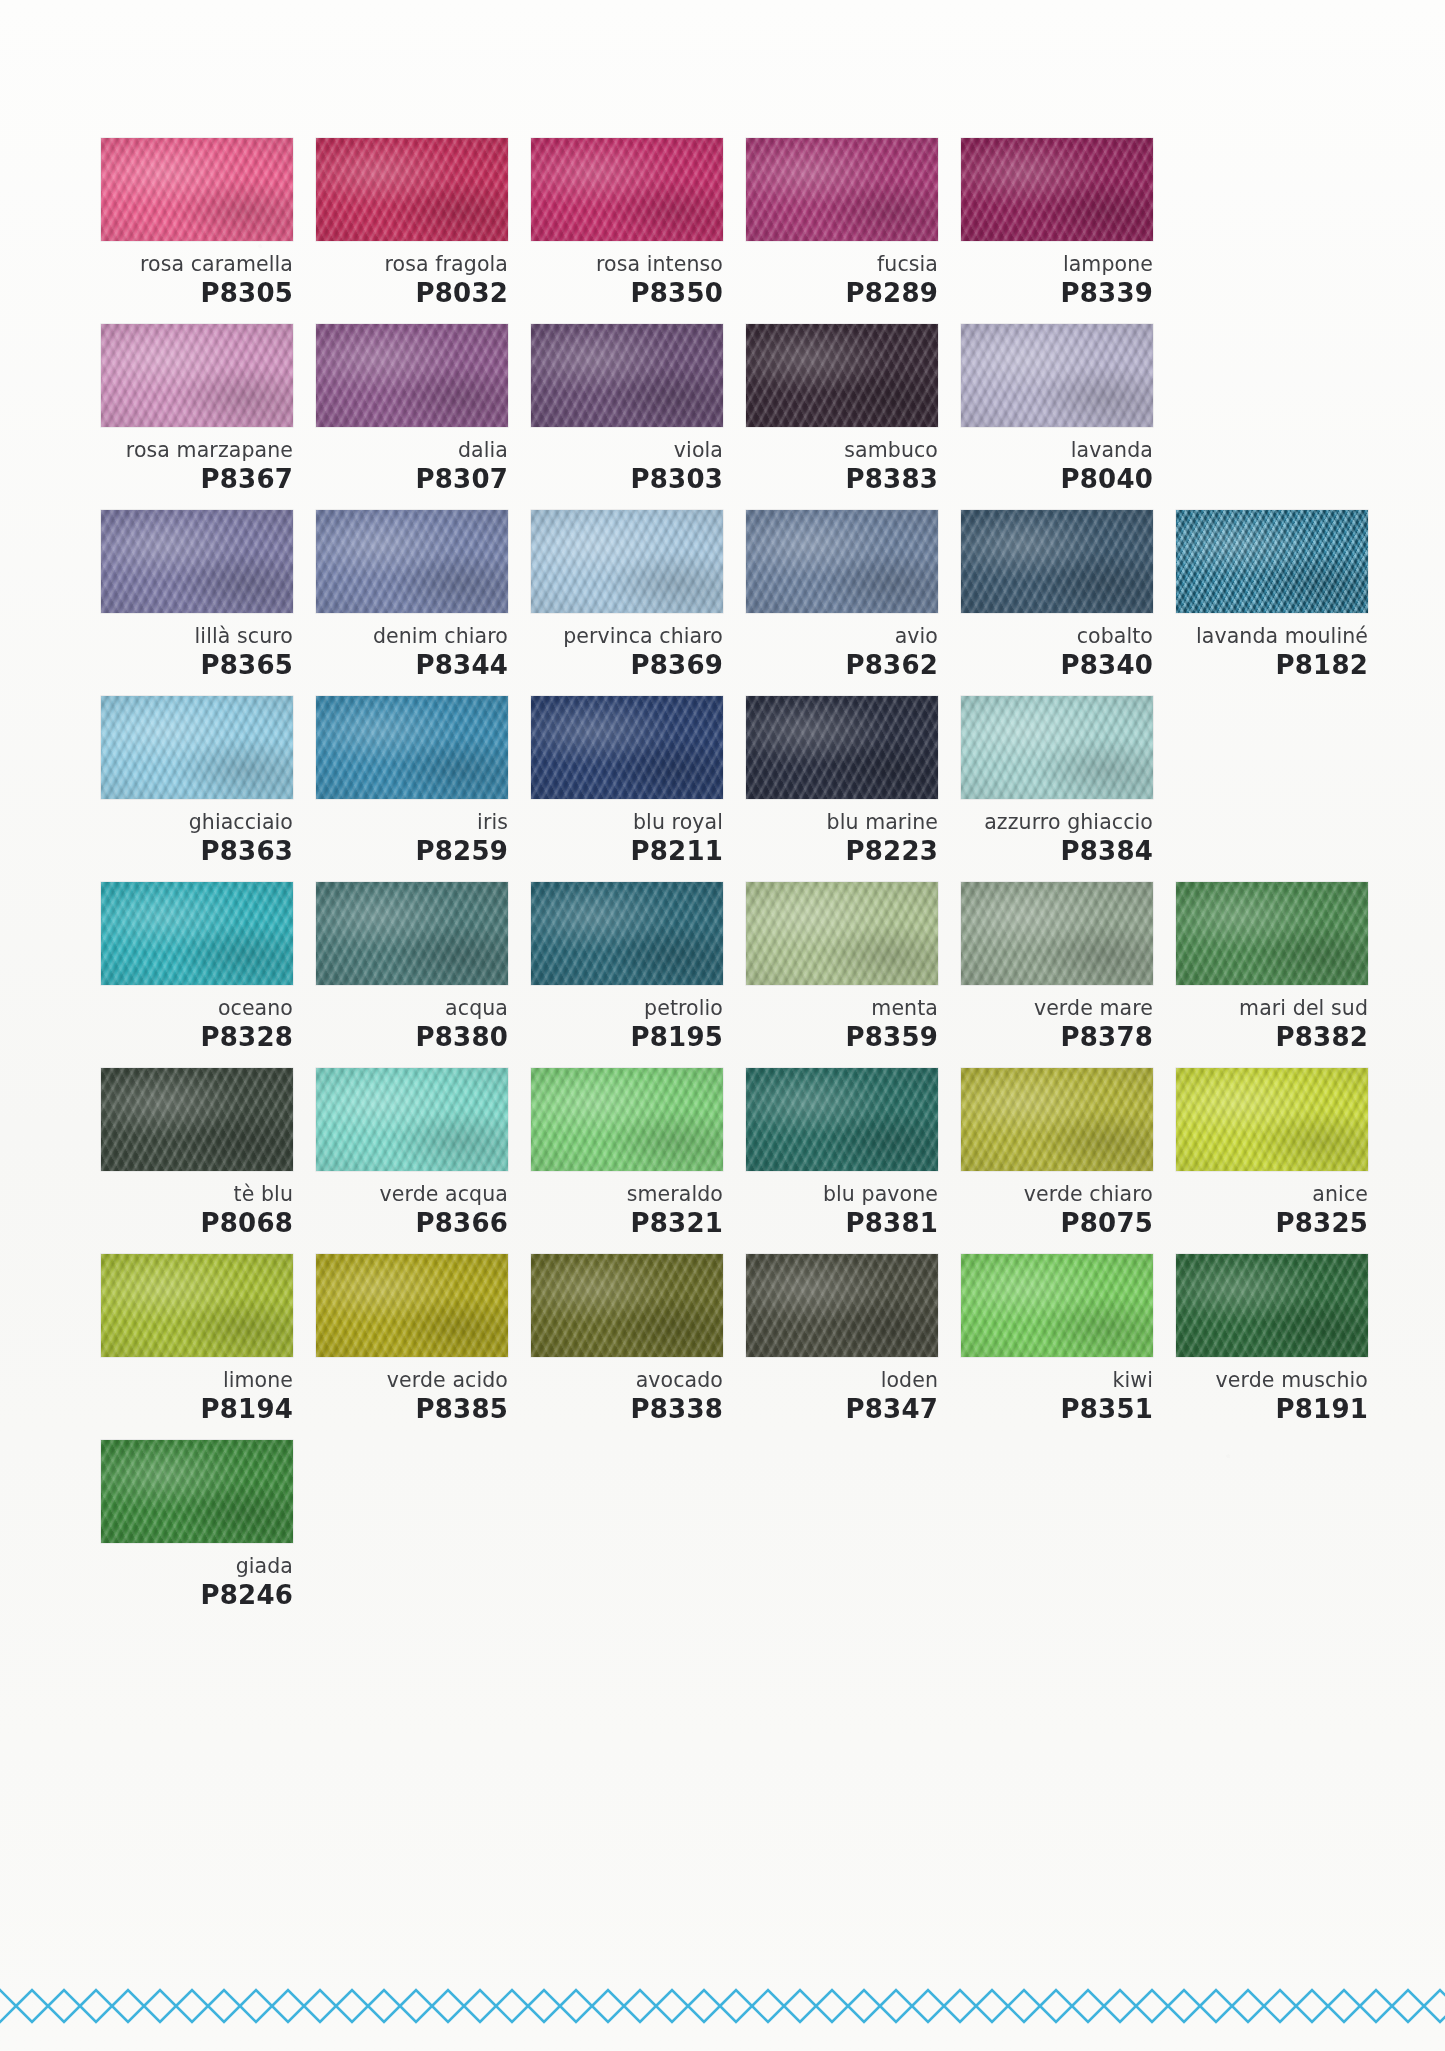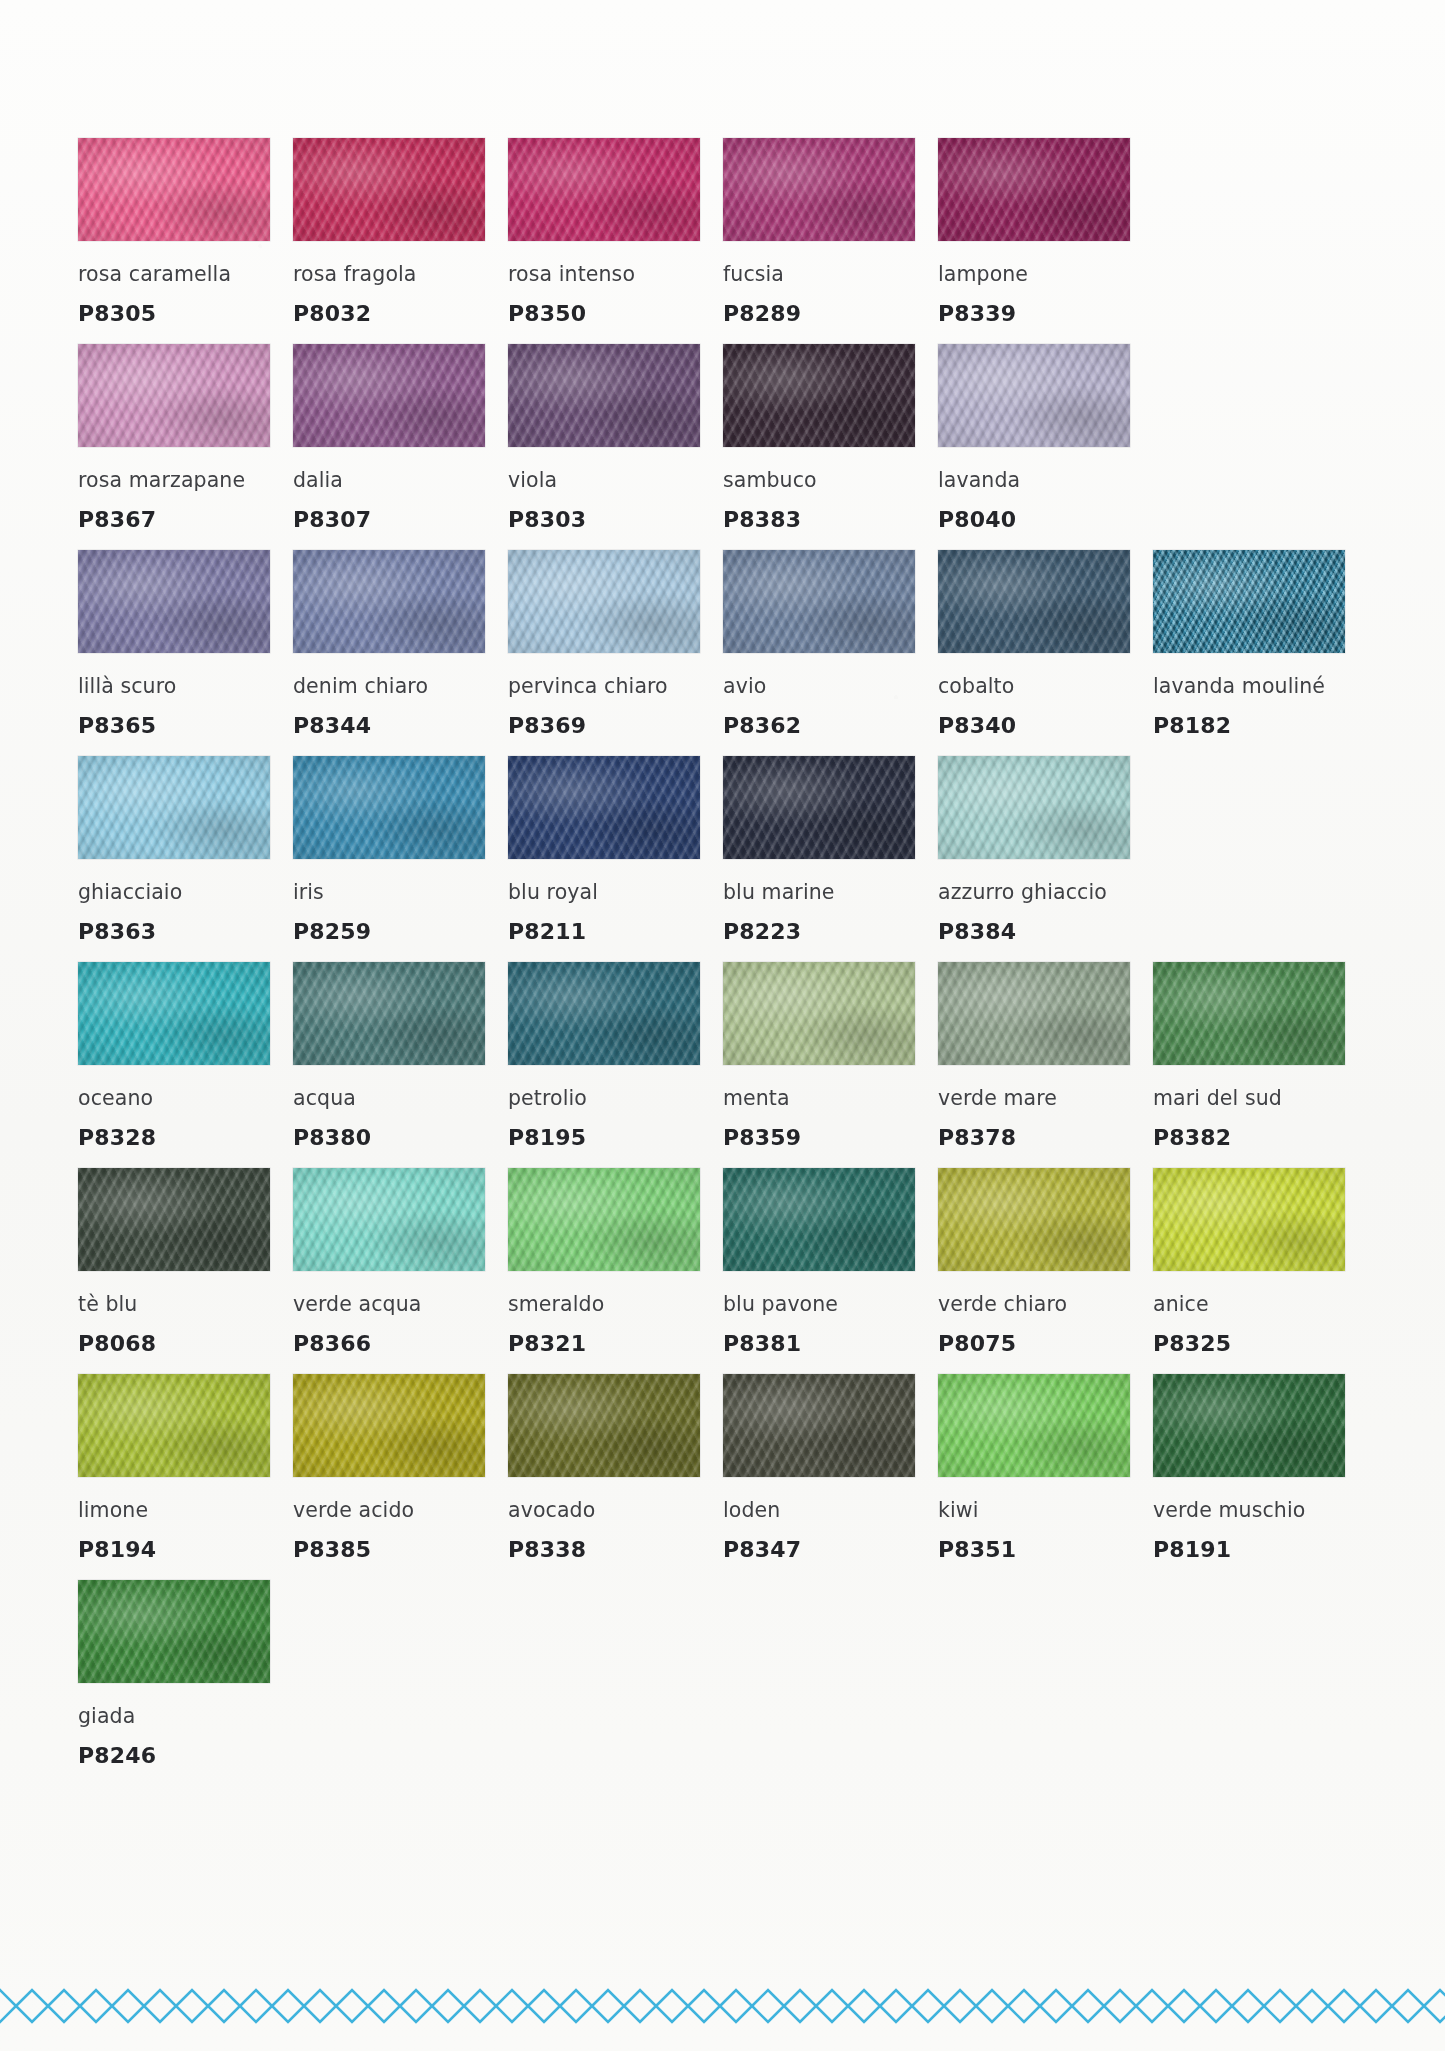--- a/index.html
+++ b/index.html
@@ -44,22 +44,21 @@
   .swatch-row {
     display: flex;
     margin-bottom: 18px;
   }
 
   .swatch-cell {
     width: 215px;
     flex: 0 0 215px;
     display: flex;
     flex-direction: column;
-    align-items: flex-start;
-    gap: 10px;
+    align-items: flex-end;
   }
 
   .swatch-chip {
     width: 192px;
     height: 103px;
     position: relative;
     overflow: hidden;
     box-shadow: 0 0 0 0.5px rgba(120,120,130,0.22);
   }
 
@@ -127,21 +126,21 @@
     font-size: 20.5px;
     line-height: 25px;
     color: #3f4044;
     letter-spacing: 0.1px;
     text-align: center;
     font-weight: 400;
     white-space: nowrap;
   }
   .swatch-code {
     margin-top: 4px;
-    font-size: 22px;
+    font-size: 26px;
     line-height: 25px;
     color: #242529;
     font-weight: bold;
     text-align: center;
     letter-spacing: 0.2px;
   }
 
   
   .bottom-border {
     position: absolute;

